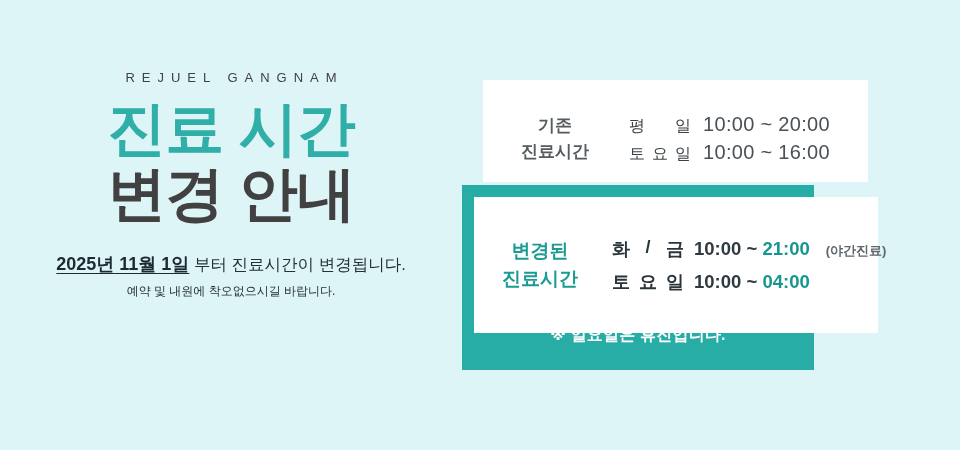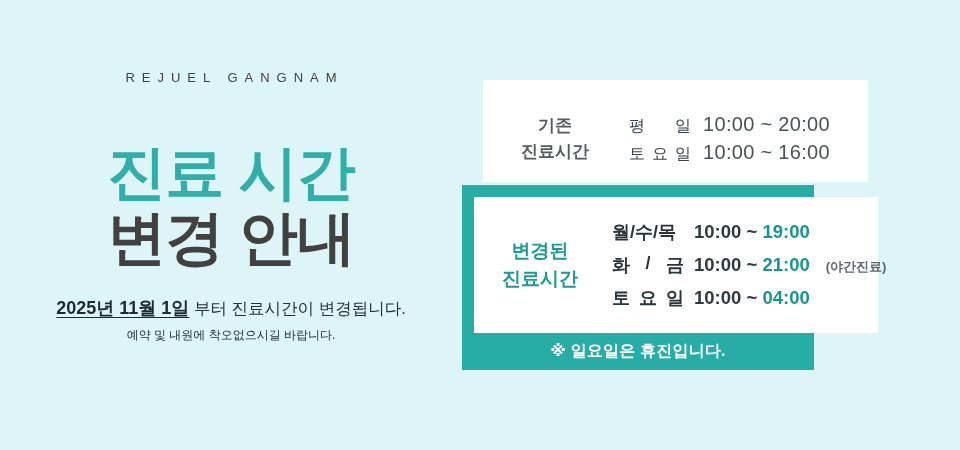--- a/index.html
+++ b/index.html
@@ -14,21 +14,21 @@
 
   
   .left{
     position:absolute; left:0; top:70px; width:462px;
     display:flex; flex-direction:column; align-items:center;
   }
   .kicker{
     font-size:13px; letter-spacing:7px; color:#414141;
     font-weight:400; text-indent:7px; margin-bottom:14px;
   }
-  .headline{ text-align:left; line-height:1.04;margin-top:44px; }
+  .headline{ text-align:left; line-height:1.04; }
   .headline .l1{
     display:block; font-size:59px; font-weight:bold;
     color:#2fafa7; letter-spacing:-1px;
   }
   .headline .l2{
     display:block; font-size:59px; font-weight:bold;
     color:#414141; letter-spacing:-1px; margin-top:4px;
   }
   .sub{ margin-top:26px; text-align:center; color:#233038; }
   .sub-line1{ font-size:16.5px; white-space:nowrap; }
@@ -79,21 +79,21 @@
   .new-day{
     width:72px; font-size:18px; font-weight:bold; color:#2a343b;
     display:flex; justify-content:space-between;
   }
   .new-time{ font-size:18.5px; font-weight:bold; color:#2f3a40; margin-left:10px; }
   .new-time .to{ color:#2f3a40; }
   .new-time .end{ color:#16968e; }
   .new-note{ font-size:13px; color:#5d666c; margin-left:16px; font-weight:bold; }
 
   .new-footer{
-    position:absolute; left:0; bottom:0; width:100%; height:37px;
+    position:absolute; left:0; bottom:16px; width:100%; height:37px;
     display:flex; align-items:center; justify-content:center;
     color:#ffffff; font-size:16px; font-weight:bold; letter-spacing:.2px;
   }
 </style>
 </head>
 <body>
 
 <div class="banner">
 
   <div class="left">
@@ -142,28 +142,20 @@
   <div class="card-new">
     <div class="new-white">
       <div class="new-inner">
         <div class="new-label">
           <div>변경된</div>
           <div>진료시간</div>
         </div>
 
         <div class="new-rows">
 
-          <div class="new-row">
-            <div class="new-day" style="justify-content:flex-start;">
-              <span>월/수/목</span>
-            </div>
-            <div class="new-time"><span>10:00</span>
-              <span class="to">~</span>
-              <span class="end">19:00</span></div>
-          </div>
 
           <div class="new-row">
             <div class="new-day">
               <span>화</span>
               <span>/</span>
               <span>금</span>
             </div>
             <div class="new-time"><span>10:00</span>
               <span class="to">~</span>
               <span class="end">21:00</span><span class="new-note">(야간진료)</span></div>

